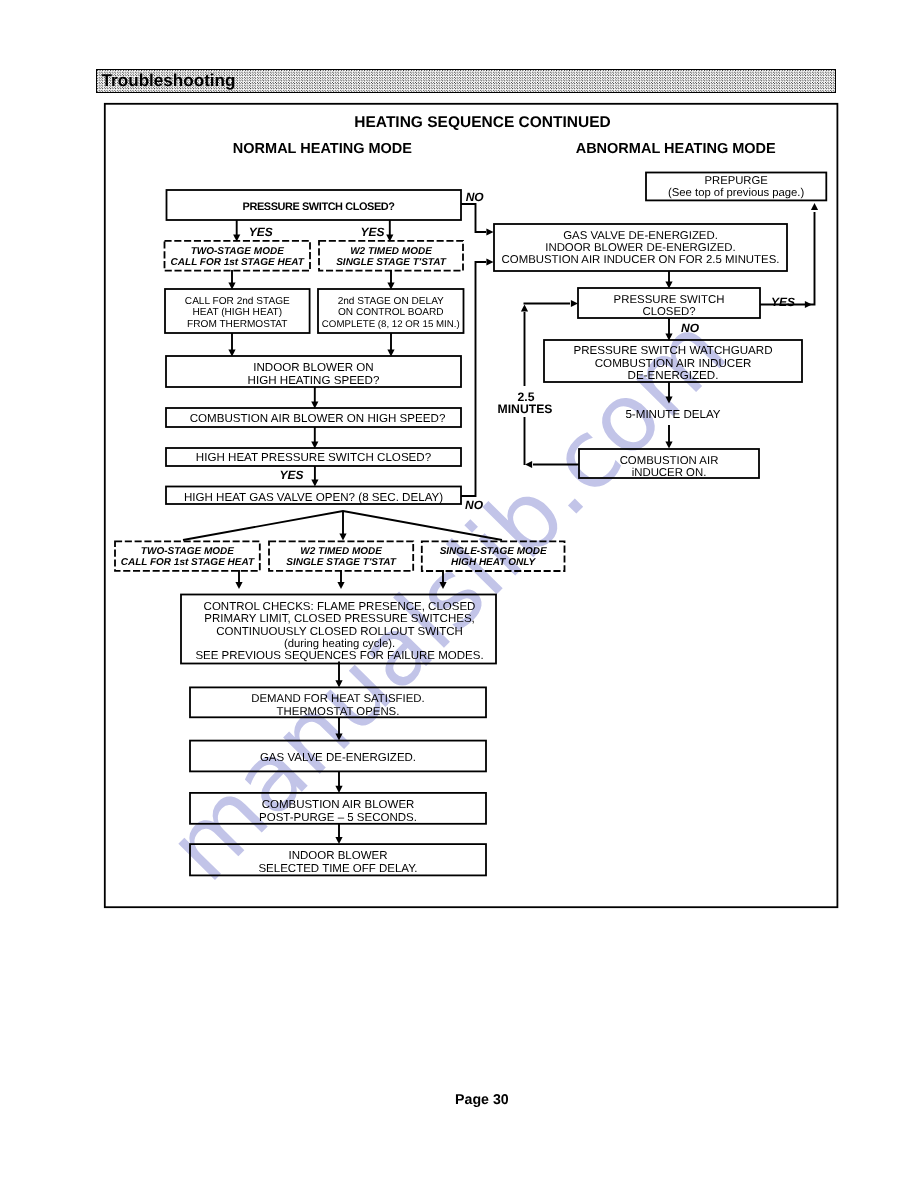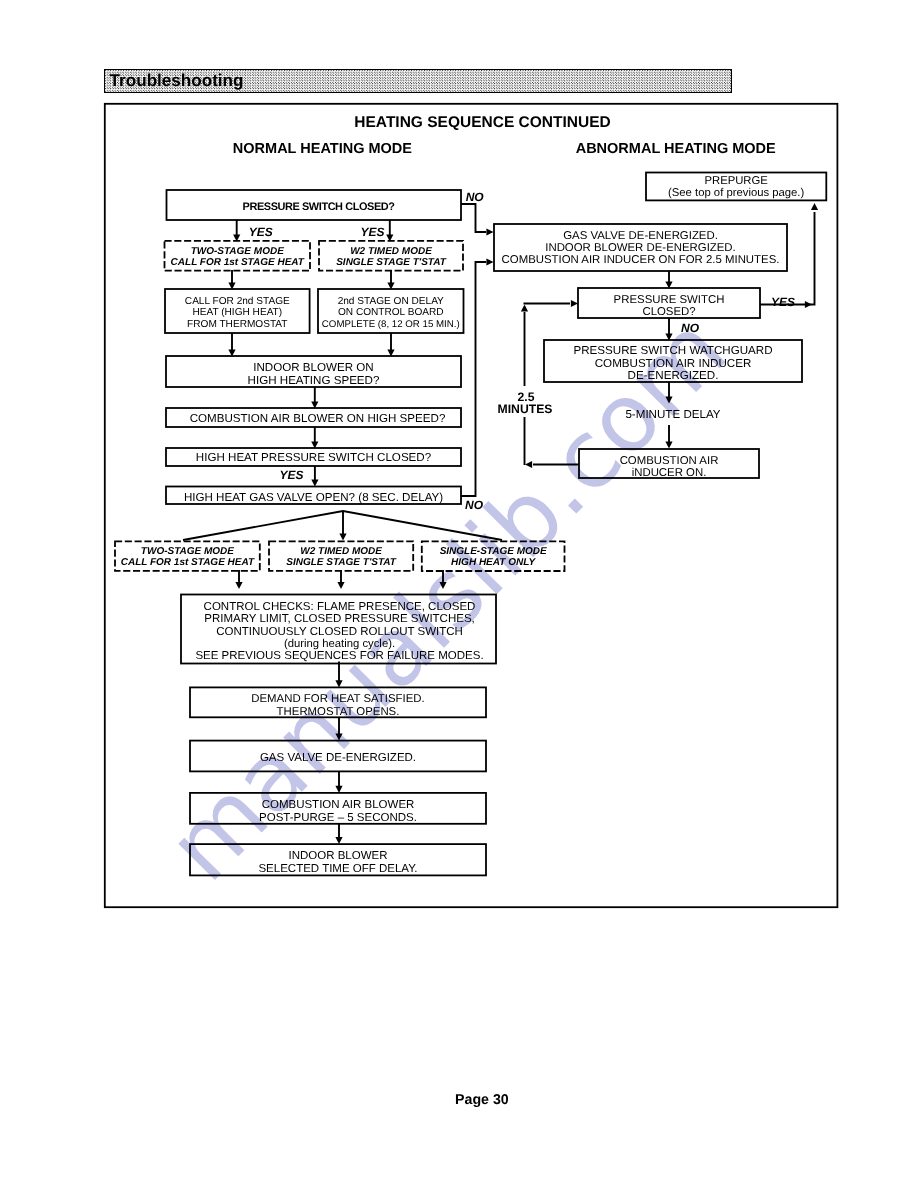--- a/index.html
+++ b/index.html
@@ -13,21 +13,21 @@
   .dbx{fill:none;stroke:#000;stroke-width:1.8;stroke-dasharray:7.1 2.7;}
   .ln{stroke:#000;stroke-width:1.9;fill:none;}
   .ar{fill:#000;}
   text{font-family:"Liberation Sans",sans-serif;fill:#000;}
   body,svg,text,div{-webkit-font-smoothing:antialiased;text-rendering:geometricPrecision;}
   .t{font-size:11.6px;text-anchor:middle;}
   .tb{font-size:12.4px;font-weight:bold;text-anchor:middle;}
   .ti{font-size:10.2px;font-style:italic;font-weight:bold;text-anchor:middle;}
   .lbl{font-size:12px;font-style:italic;font-weight:600;text-anchor:middle;}
   .lblb{font-size:12.2px;font-weight:bold;text-anchor:middle;}
-  #banner{position:absolute;left:104px;top:69px;width:628px;height:24px;
+  #banner{position:absolute;left:96px;top:69px;width:740px;height:24px;
     border:1.9px solid #000;box-sizing:border-box;overflow:hidden;}
   #bannerbg{position:absolute;left:0;top:0;right:0;bottom:0;
     background-color:#ffffff;
     background-image:
       radial-gradient(circle at 0.7px 0.7px, #141414 0.42px, rgba(255,255,255,0) 0.72px),
       radial-gradient(circle at 2.0px 2.0px, #141414 0.38px, rgba(255,255,255,0) 0.68px);
     background-size:2.6px 2.6px, 2.6px 2.6px;opacity:0.9;}
   #bannertext{position:absolute;left:4.6px;top:-0.4px;font-size:17.1px;font-weight:bold;
     letter-spacing:0px;line-height:21.5px;color:#000;}
   #wm{position:absolute;left:0;top:0;width:918px;height:1188px;overflow:hidden;

